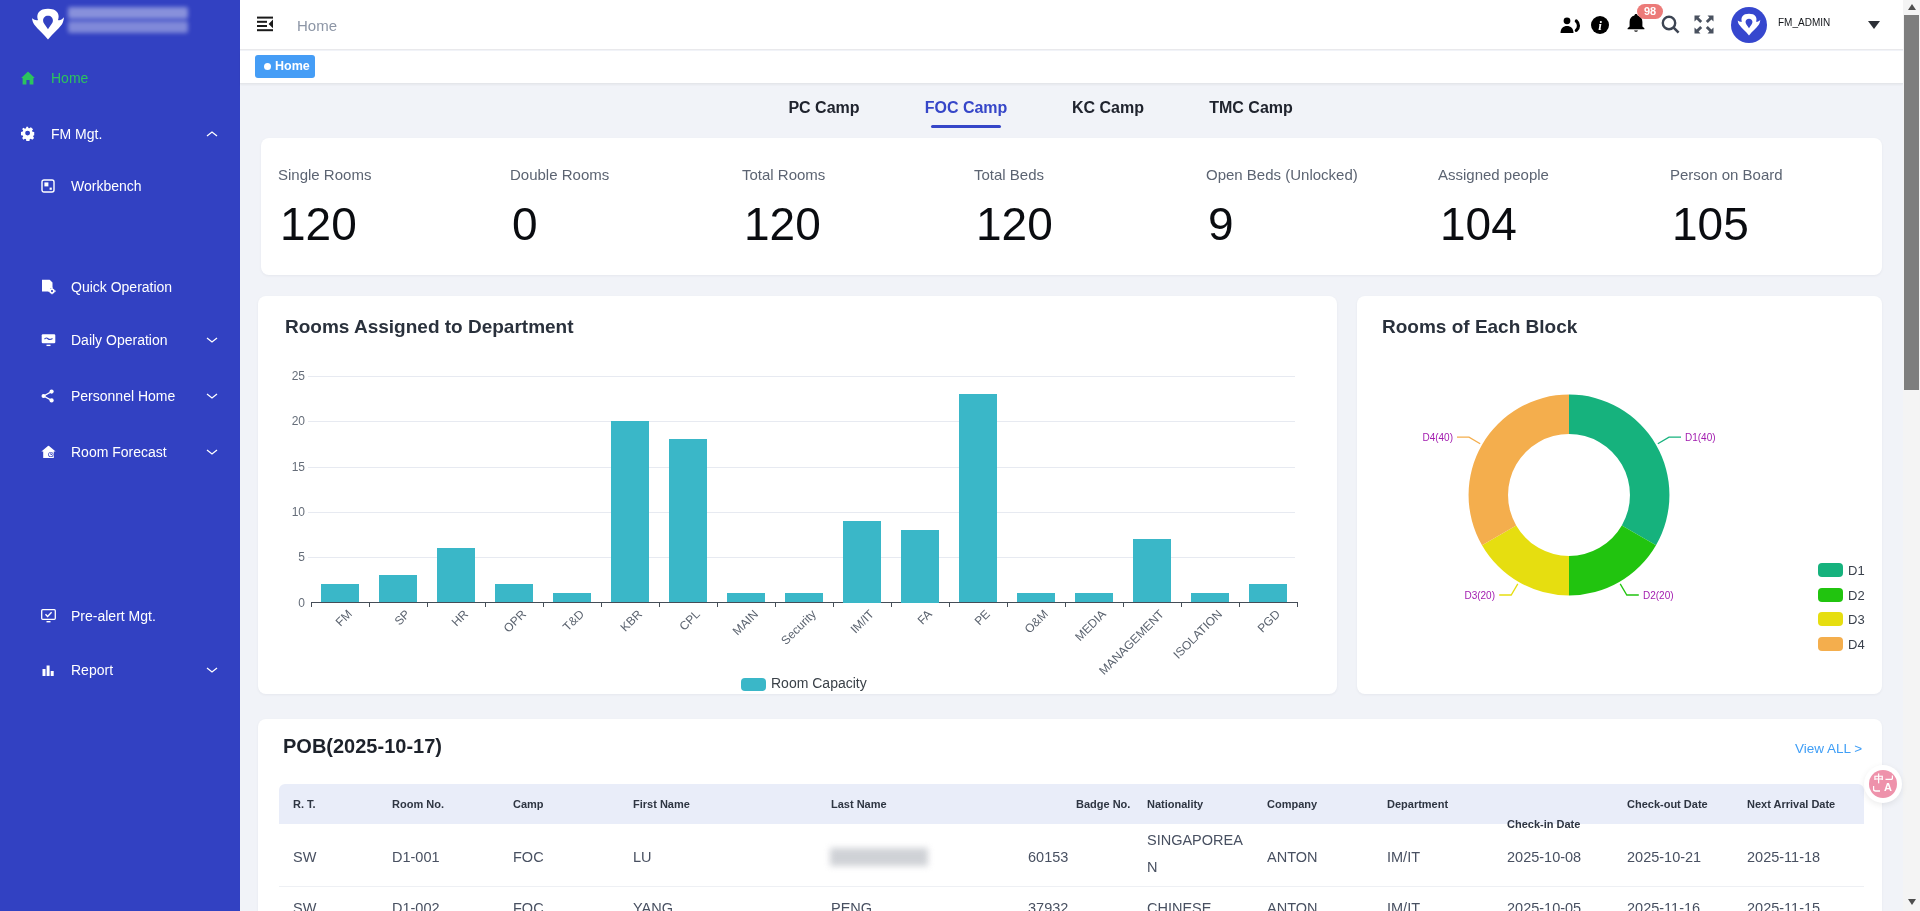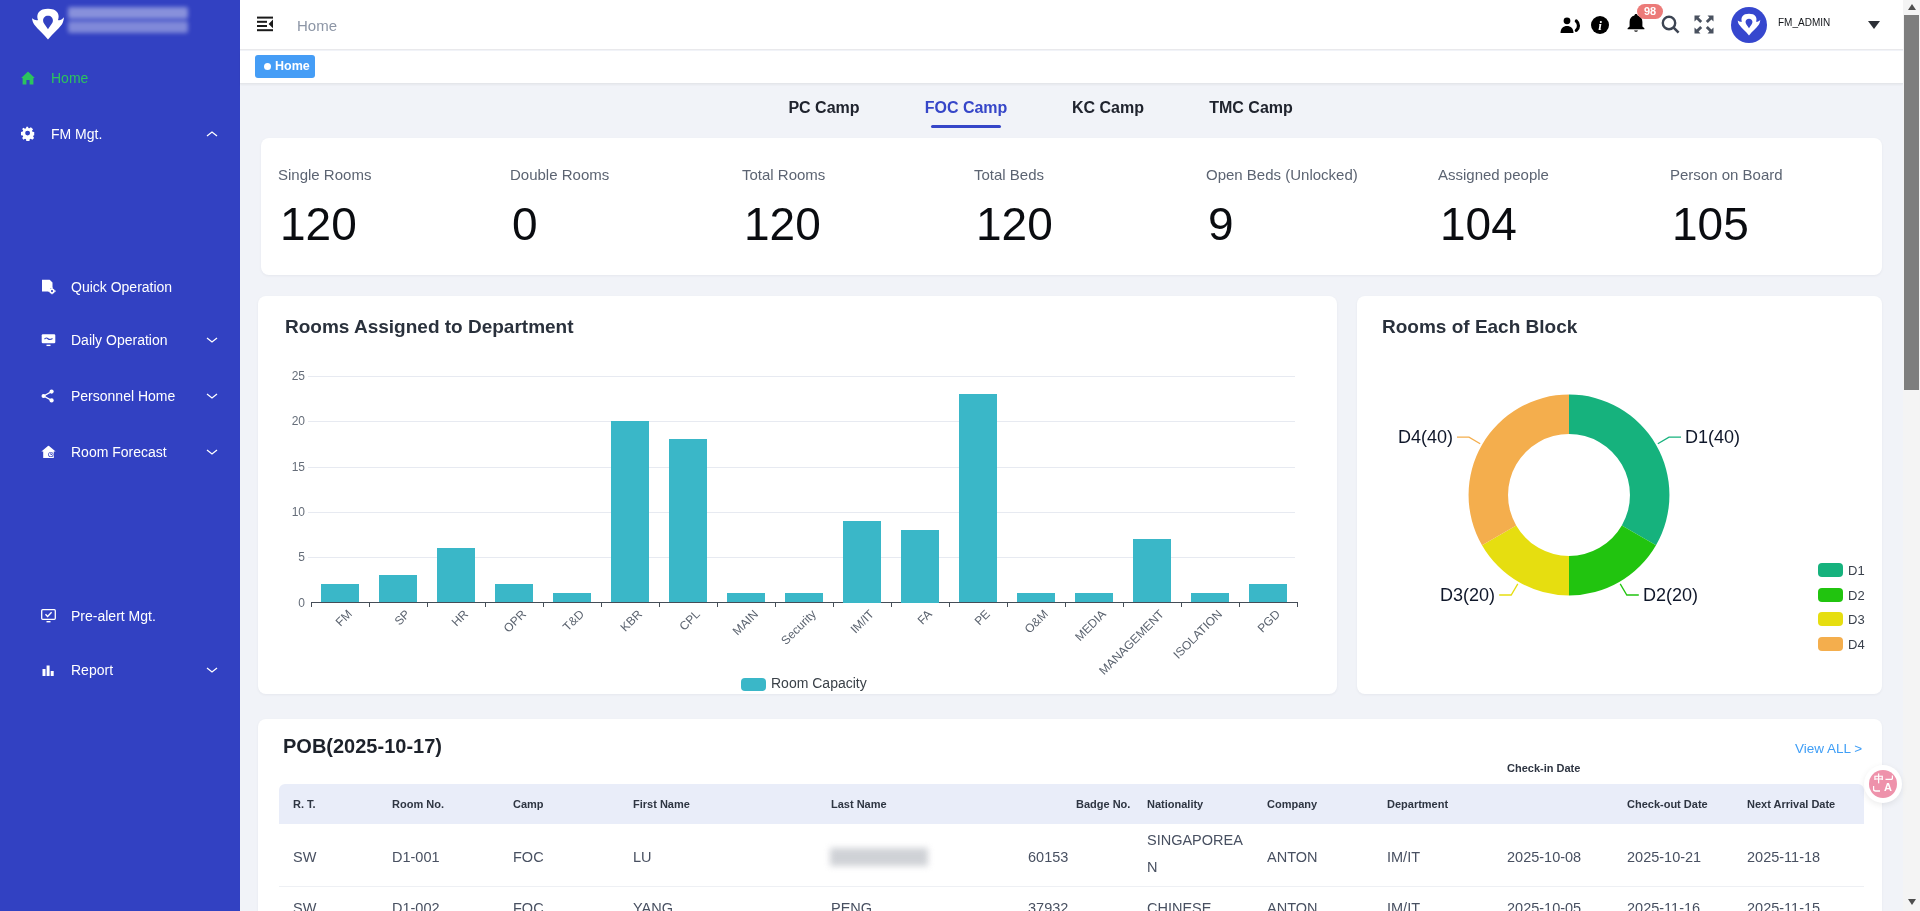--- a/index.html
+++ b/index.html
@@ -16,21 +16,21 @@
 .tab{position:absolute;top:99px;font-size:16px;font-weight:bold;color:#20242e;transform:translateX(-50%)}
 .statlbl{position:absolute;top:166px;font-size:15px;color:#5c6472}
 .statnum{position:absolute;top:197px;font-size:46px;color:#0a0c10;letter-spacing:0px}
 .th{position:absolute;top:0;height:40px;line-height:40px;font-weight:bold;font-size:11px;color:#2e3542}
 .td1{position:absolute;top:824px;height:62px;line-height:66px;font-size:14.5px;color:#485061}
 .td2{position:absolute;top:886px;height:44px;line-height:44px;font-size:14.5px;color:#485061}
 .gl{position:absolute;left:308px;width:987px;height:1px;background:#e7eaf1}
 .ylbl{position:absolute;width:30px;text-align:right;font-size:12px;color:#656d79;transform:translateY(-50%)}
 .bar{position:absolute;background:#3ab7c8}
 .xlbl{position:absolute;font-size:12px;color:#5b636f;transform:rotate(-45deg);transform-origin:top right;white-space:nowrap}
-.dlbl{position:absolute;font-size:18px;color:#0f172a;transform:translateY(-50%)}
+.dlbl{position:absolute;font-size:10px;color:#a21caf;transform:translateY(-50%)}
 .lgd{position:absolute;width:25px;height:14px;border-radius:4px}
 .lgt{position:absolute;font-size:13px;color:#3a414c;transform:translateY(-50%)}
 </style>
 </head>
 <body>
 <div id="sidebar">
 
   <svg class="abs" style="left:31px;top:8px" width="34" height="32" viewBox="0 0 34 32">
     <path fill="#fff" d="M17 31.5 C12.5 25.5, 7 22, 3.2 16.5 C2 14.8, 1.2 12, 1 10.2 C3 11.8, 5.4 12.6, 7 12 C5.2 7.5, 7.3 3.2, 11.5 1.6 C15 0.3, 19 0.3, 22.5 1.6 C26.7 3.2, 28.8 7.5, 27 12 C28.6 12.6, 31 11.8, 33 9.2 C32.8 11.5, 32 14.8, 30.8 16.5 C27 22, 21.5 25.5, 17 31.5 Z"></path>
     <path fill="#3241c2" d="M17 7.8 C14 7.8, 12.1 9.9, 12.1 12.6 C12.1 15.4, 14.4 17, 17 21.3 C19.6 17, 21.9 15.4, 21.9 12.6 C21.9 9.9, 20 7.8, 17 7.8 Z"></path>
@@ -48,20 +48,28 @@
   <div class="mi" style="top:114px">
     <svg class="ic" style="left:21px" width="15" height="15" viewBox="0 0 16 16">
         <path fill="#fff" d="M15 9.8V6.2l-2-.3a5 5 0 0 0-.5-1.2l1.2-1.7L11.2.9 9.5 2.1A5 5 0 0 0 8.3 1.6L8 0H6.2L5.7 2A5 5 0 0 0 4.5 2.5L2.8 1.3 1.3 2.8 2.5 4.5A5 5 0 0 0 2 5.7L0 6.2v3.6l2 .3c.1.4.3.8.5 1.2l-1.2 1.7 1.5 2.1 1.7-1.2c.4.2.8.4 1.2.5l.3 2h3.6l.3-2c.4-.1.8-.3 1.2-.5l1.7 1.2 2.1-2.1-1.2-1.7c.2-.4.4-.8.5-1.2ZM7.5 10.3a2.8 2.8 0 1 1 0-5.6 2.8 2.8 0 0 1 0 5.6Z" transform="scale(0.94)"></path>
       </svg>
     <span class="txt" style="left:51px">FM Mgt.</span>
     <svg class="chev" width="12" height="7" viewBox="0 0 12 7">
         <polyline points="1,5.5 6,1.5 11,5.5" fill="none" stroke="#fff" stroke-width="1.3"></polyline>
       </svg>
   </div>
 
+  <div class="mi" style="top:166px">
+    <svg class="ic" style="left:41px" width="14" height="14" viewBox="0 0 14 14">
+        <rect x="1" y="1" width="12" height="12" rx="2" fill="none" stroke="#fff" stroke-width="1.4"></rect>
+        <rect x="3.4" y="3.4" width="4" height="4" fill="#fff"></rect>
+        <rect x="8.6" y="8.6" width="2.2" height="2.2" fill="#fff"></rect>
+      </svg>
+    <span class="txt" style="left:71px">Workbench</span>
+  </div>
   <div class="mi" style="top:267px">
     <svg class="ic" style="left:41px" width="15" height="15" viewBox="0 0 15 15">
         <path fill="#fff" d="M1 0h7.5l3 3v6H9.3V12H1Zm2 3.2h4.4v1.2H3Zm0 2.6h6.3V7H3Z"></path>
         <g fill="#fff">
           <circle cx="11" cy="11.6" r="2.7"></circle>
           <rect x="10.4" y="7.9" width="1.2" height="1.6"></rect>
           <rect x="10.4" y="13.7" width="1.2" height="1.3"></rect>
           <rect x="7.3" y="11" width="1.6" height="1.2"></rect>
           <rect x="13.1" y="11" width="1.6" height="1.2"></rect>
         </g>
@@ -302,21 +310,21 @@
 <div class="abs" style="left:279px;top:784px;width:1585px;height:40px;background:#e9edf9;border-radius:6px 6px 0 0"></div>
 <div class="th" style="left:293px;top:784px">R. T.</div>
 <div class="th" style="left:392px;top:784px">Room No.</div>
 <div class="th" style="left:513px;top:784px">Camp</div>
 <div class="th" style="left:633px;top:784px">First Name</div>
 <div class="th" style="left:831px;top:784px">Last Name</div>
 <div class="th" style="left:1076px;top:784px">Badge No.</div>
 <div class="th" style="left:1147px;top:784px">Nationality</div>
 <div class="th" style="left:1267px;top:784px">Company</div>
 <div class="th" style="left:1387px;top:784px">Department</div>
-<div class="th" style="left:1507px;top:748px">Check-in Date</div>
+<div class="th" style="left:1507px;top:804px">Check-in Date</div>
 <div class="th" style="left:1627px;top:784px">Check-out Date</div>
 <div class="th" style="left:1747px;top:784px">Next Arrival Date</div>
 <div class="td1" style="left:293px">SW</div>
 <div class="td1" style="left:392px">D1-001</div>
 <div class="td1" style="left:513px">FOC</div>
 <div class="td1" style="left:633px">LU</div>
 <div class="td1" style="left:1028px">60153</div>
 <div class="td1" style="left:1267px">ANTON</div>
 <div class="td1" style="left:1387px">IM/IT</div>
 <div class="td1" style="left:1507px">2025-10-08</div>

